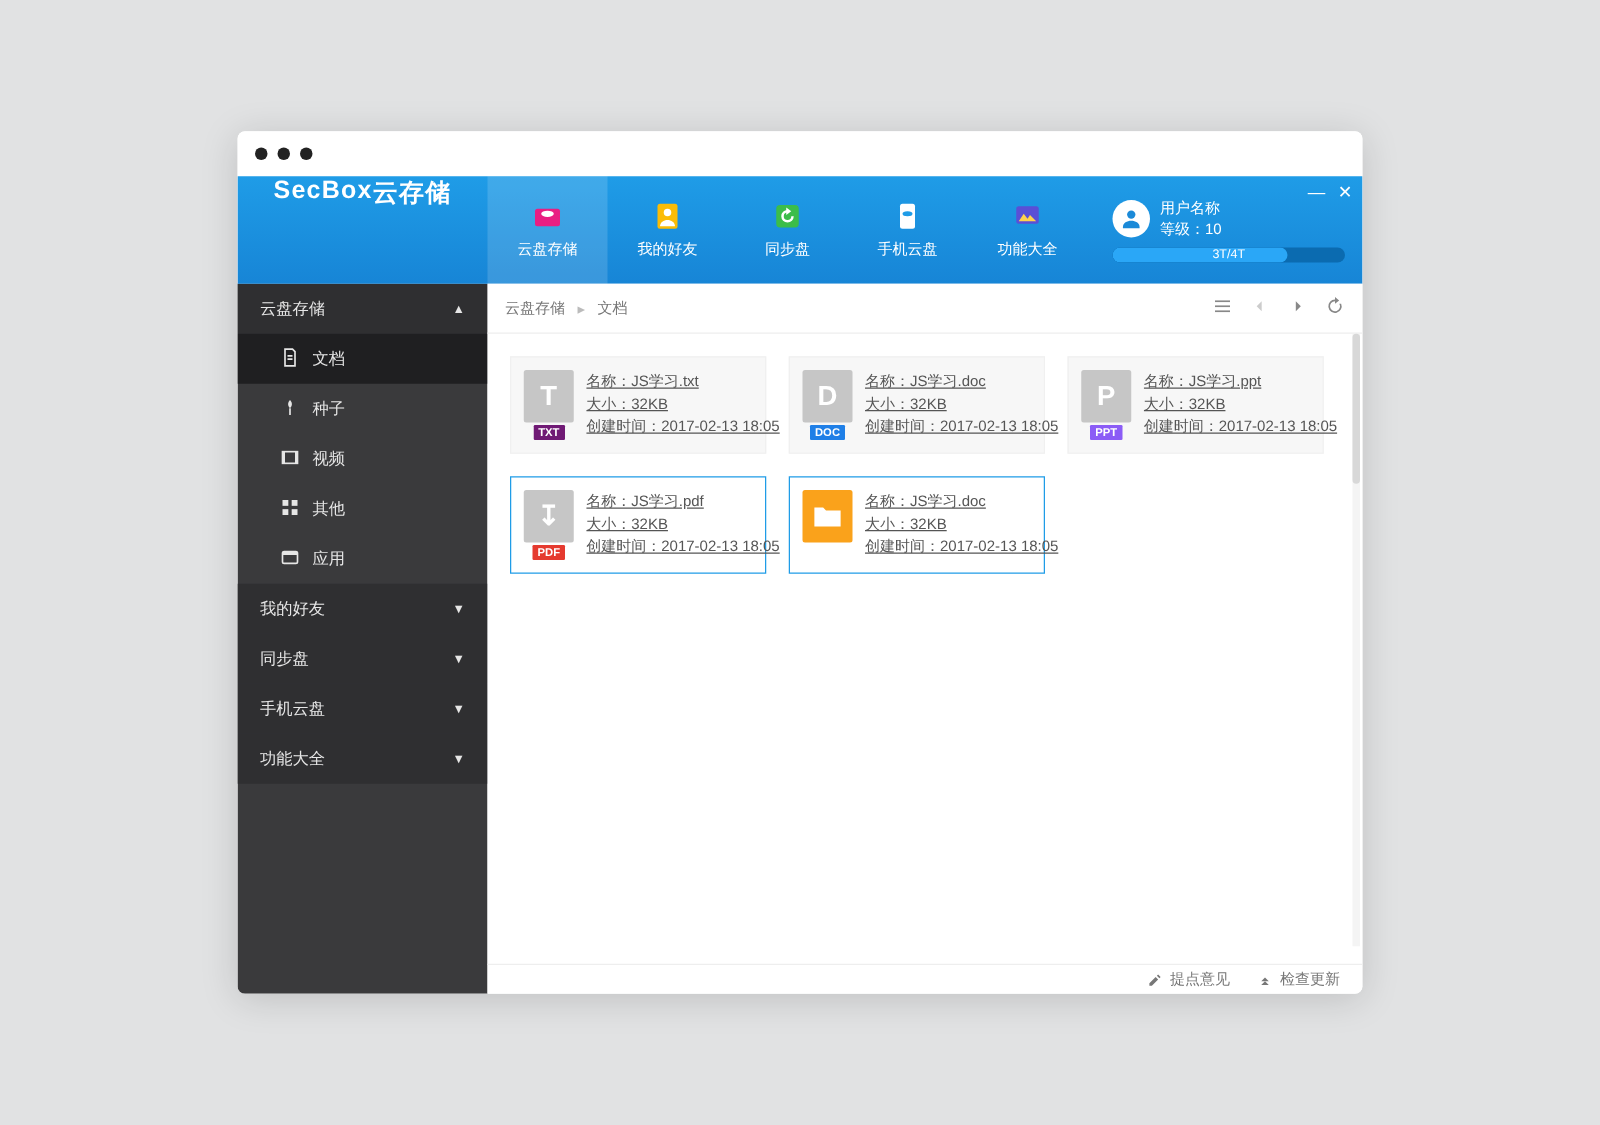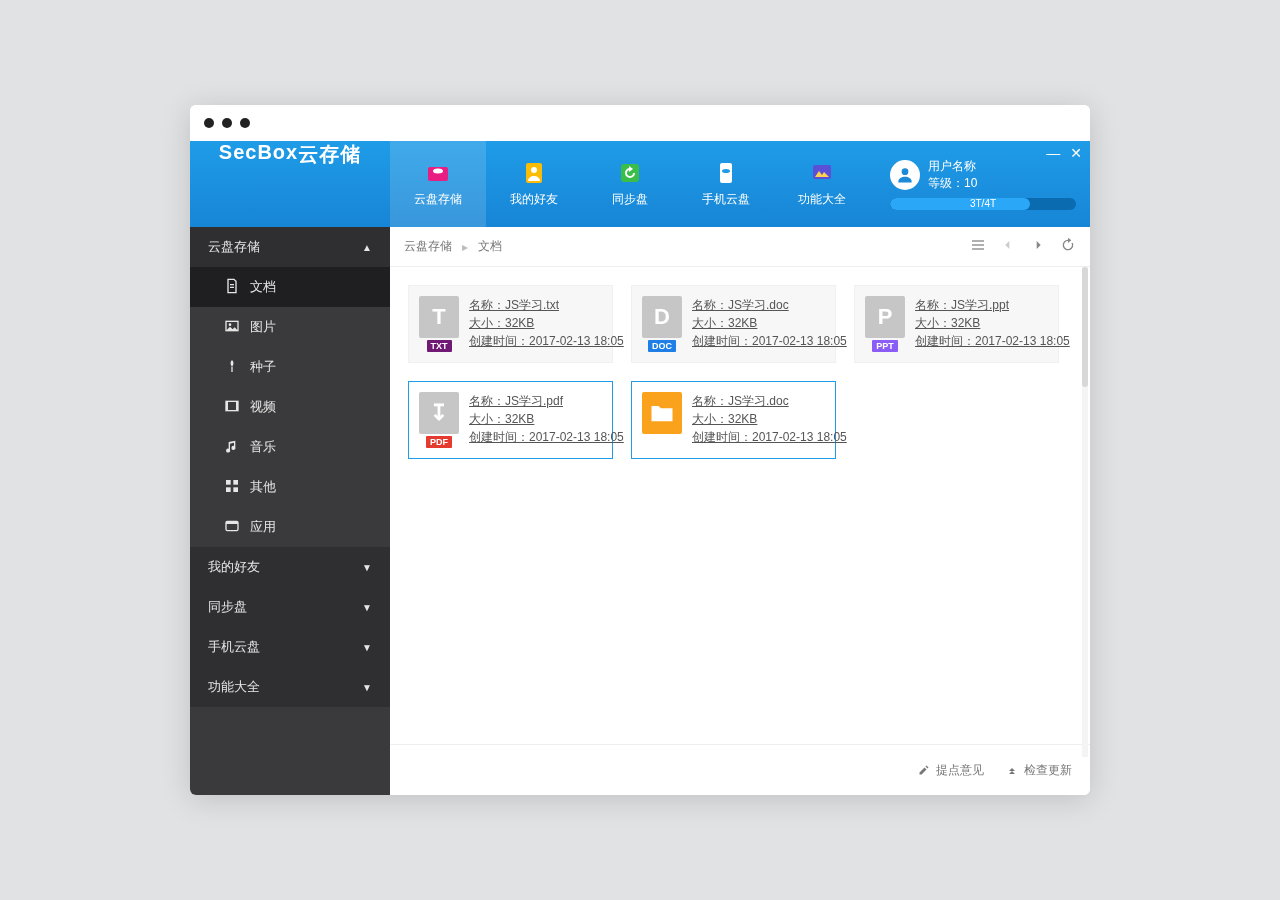--- a/index.html
+++ b/index.html
@@ -41,21 +41,21 @@
 .content { flex: 1; padding: 18px; overflow: auto; }
 .grid { display: flex; flex-wrap: wrap; gap: 18px; }
 .file-card { width: 205px; height: 78px; background: #f7f7f7; border: 1px solid #f0f0f0; display: flex; gap: 10px; padding: 10px; font-size: 12px; color: #555; cursor: pointer; }
 .file-card.selected { border: 1.5px solid #1f9ce7; background: #fff; }
 .file-icon { width: 44px; display: flex; flex-direction: column; align-items: center; justify-content: flex-start; }
 .file-icon .glyph { width: 40px; height: 42px; background: #c6c6c6; border-radius: 2px; display: flex; align-items: center; justify-content: center; color: #fff; font-size: 22px; font-weight: bold; position: relative; }
 .file-icon .glyph.folder { background: #faa21b; }
 .file-icon .tag { margin-top: 2px; font-size: 9px; font-weight: bold; padding: 1px 4px; color: #fff; border-radius: 1px; }
 .file-meta { flex: 1; line-height: 1.5; }
 .file-meta .row { white-space: nowrap; overflow: hidden; text-overflow: ellipsis; text-decoration: underline; }
-.footer { height: 51px; border-top: 1px solid #eee; display: flex; align-items: center; justify-content: flex-end; gap: 22px; padding: 0 18px; font-size: 12px; color: #777; }
+.footer { height: 24px; border-top: 1px solid #eee; display: flex; align-items: center; justify-content: flex-end; gap: 22px; padding: 0 18px; font-size: 12px; color: #777; }
 .footer .item { display: flex; align-items: center; gap: 6px; cursor: pointer; }
 .footer svg { width: 12px; height: 12px; fill: #777; }
 .scroll-hint { position: absolute; right: 2px; top: 40px; bottom: 38px; width: 6px; background: #f4f4f4; }
 .scroll-thumb { width: 6px; height: 120px; background: #d8d8d8; border-radius: 3px; }
 </style>
 </head>
 <body>
 
 <div class="window">
   <div class="titlebar">
@@ -150,46 +150,32 @@
         </div>
         <div class="side-sub active">
           <span><svg viewBox="0 0 24 24">
               <path d="M6 2h9l3 3v17H6z" fill="none" stroke="#e6e6e6" stroke-width="2"></path>
               <path d="M9 10h6M9 14h6" stroke="#e6e6e6" stroke-width="2"></path>
             </svg></span>
           <span>文档</span>
         </div>
         <div class="side-sub">
           <span><svg viewBox="0 0 24 24">
-              <rect x="3" y="5" width="18" height="14" fill="none" stroke="#e6e6e6" stroke-width="2"></rect>
-              <circle cx="9" cy="10" r="2"></circle>
-              <path d="M3 19l6-6 4 4 3-3 5 5"></path>
-            </svg></span>
-          <span>图片</span>
-        </div>
-        <div class="side-sub">
-          <span><svg viewBox="0 0 24 24">
               <path d="M12 3c3 3 3 7 0 10-3-3-3-7 0-10z"></path>
               <path d="M12 13v8" stroke="#e6e6e6" stroke-width="2"></path>
             </svg></span>
           <span>种子</span>
         </div>
         <div class="side-sub">
           <span><svg viewBox="0 0 24 24">
               <rect x="3" y="5" width="18" height="14" fill="none" stroke="#e6e6e6" stroke-width="2"></rect>
               <rect x="3" y="5" width="3" height="14"></rect>
               <rect x="18" y="5" width="3" height="14"></rect>
             </svg></span>
           <span>视频</span>
-        </div>
-        <div class="side-sub">
-          <span><svg viewBox="0 0 24 24">
-              <path d="M9 18a3 3 0 1 1-2-2V6l10-2v10a3 3 0 1 1-2-2V7L9 8.5z"></path>
-            </svg></span>
-          <span>音乐</span>
         </div>
         <div class="side-sub">
           <span><svg viewBox="0 0 24 24">
               <rect x="3" y="3" width="7" height="7"></rect>
               <rect x="14" y="3" width="7" height="7"></rect>
               <rect x="3" y="14" width="7" height="7"></rect>
               <rect x="14" y="14" width="7" height="7"></rect>
             </svg></span>
           <span>其他</span>
         </div>

